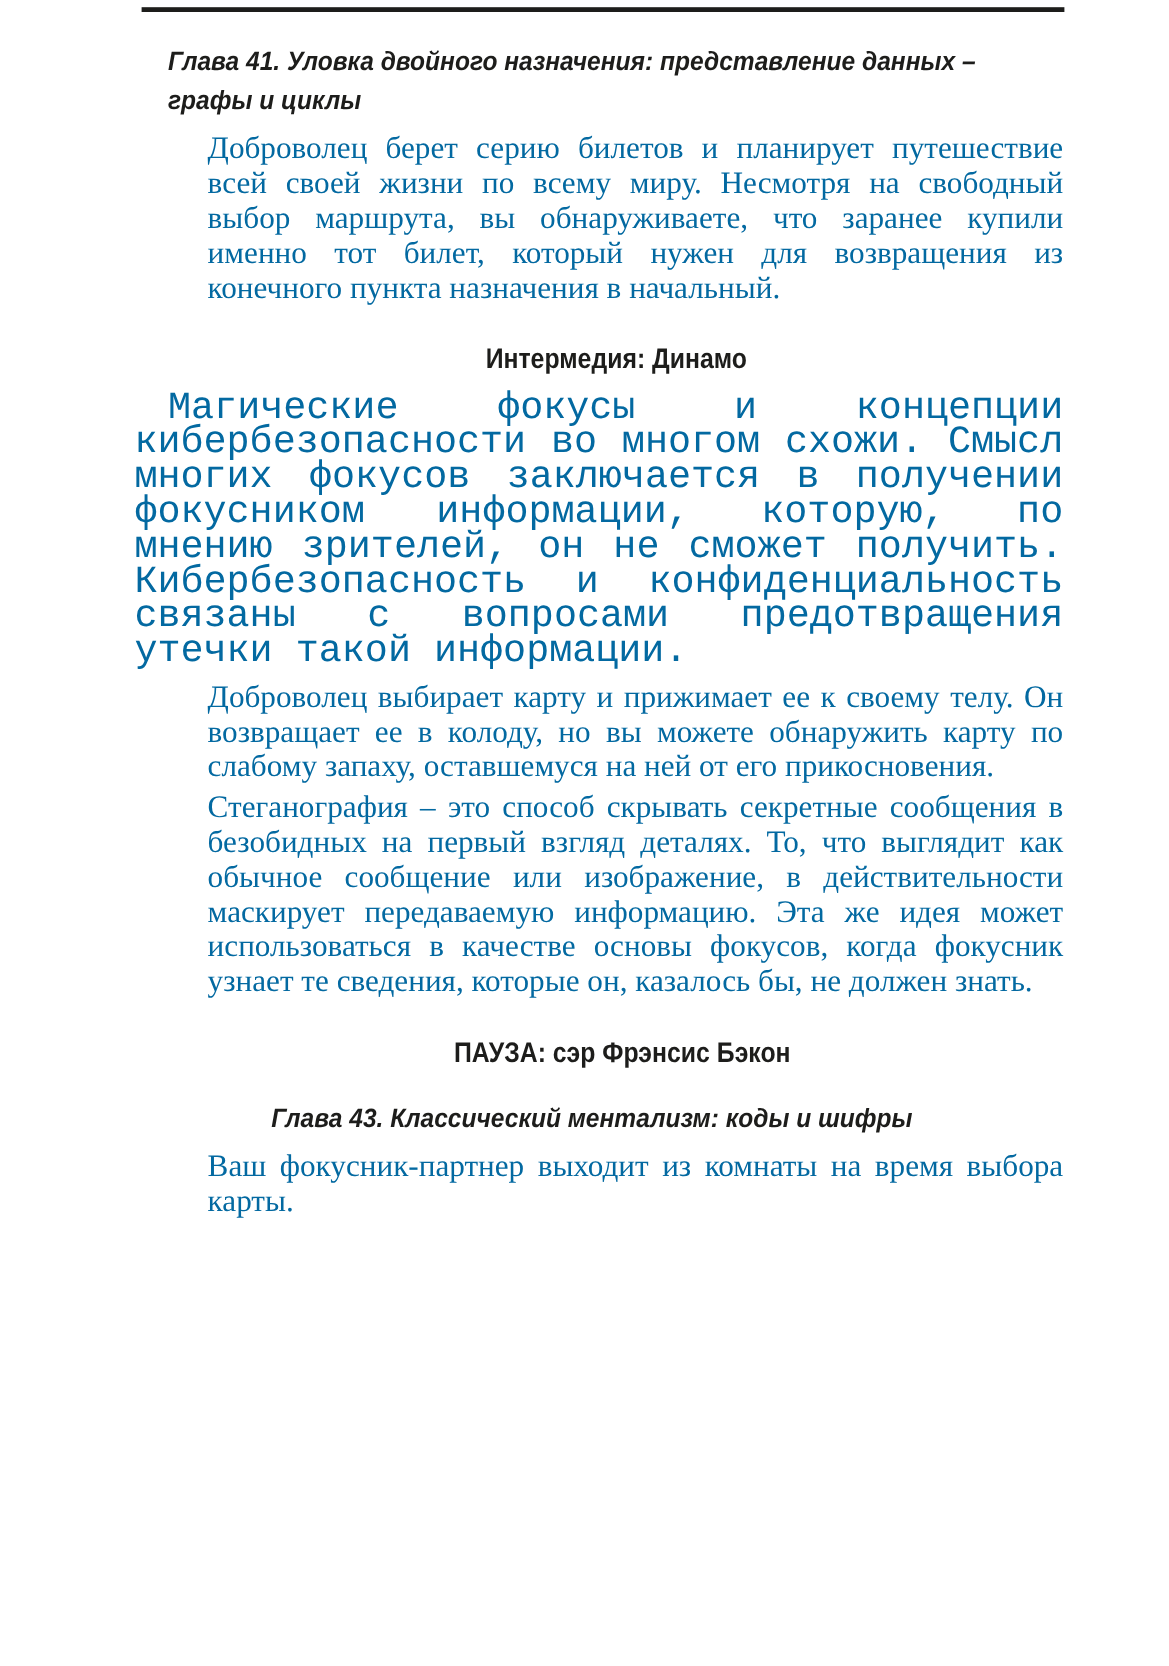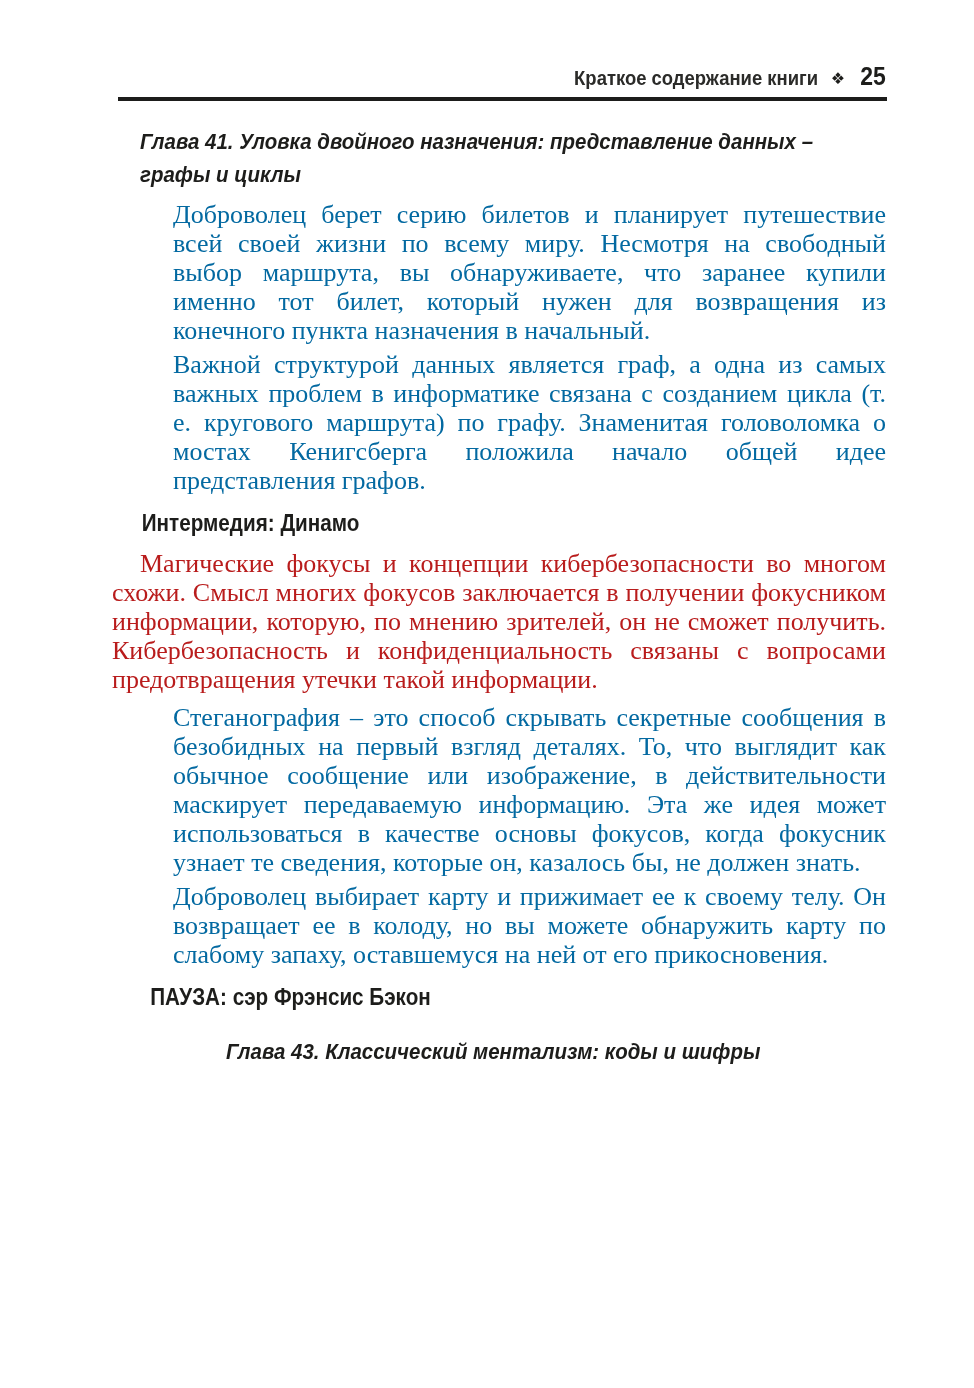--- a/index.html
+++ b/index.html
@@ -84,22 +84,22 @@
     font-family: "Liberation Serif", "DejaVu Serif", serif;
     font-size: 26px;
     line-height: 29px;
     text-align: justify;
     color: #0369a1;
   }
   .desc p { margin: 0; }
   .desc p + p { margin-top: 5px; }
 
   .interlude {
-    margin: 16px 0 0;
-    text-align: left;
+    margin: 33px 0 0;
+    text-align: center;
     font-family: "Liberation Sans", "DejaVu Sans", sans-serif;
     font-weight: bold;
     font-size: 23.5px;
     line-height: 25px;
     color: #1d1d1b;
   }
   .interlude > span {
     display: inline-block;
     transform: scaleX(0.88);
     transform-origin: 100% 50%;
@@ -116,65 +116,62 @@
     color: #151513;
   }
   .part-heading > span {
     display: inline-block;
     transform: scaleX(0.92);
     transform-origin: 0 0;
   }
 
   .intro {
     margin: 13px 0 0;
-    font-family: Liberation Serif, serif;
-    font-size: 26px;
+    font-family: Liberation Mono, monospace;
+    font-size: 32px;
     line-height: 29px;
     text-align: justify;
     text-indent: 28px;
-    color: #b91c1c;
+    color: #0369a1;
   }
 </style>
 </head>
 <body>
 
 <div class="page">
 
-  <header class="page-header">
-    <span class="running-title">Краткое содержание книги</span>
-    <span class="ornament">❖</span>
-    <span class="page-number">25</span>
-  </header>
 
   <hr class="header-rule">
 
   <main class="content">
 
     <h2 class="chapter-heading mt-first">
       <span>Глава 41. Уловка двойного назначения: представление данных – графы и циклы</span>
     </h2>
     <div class="desc">
       <p>Доброволец берет серию билетов и планирует путешествие всей своей жизни по всему миру. Несмотря на свободный выбор маршрута, вы обнаруживаете, что заранее купили именно тот билет, который нужен для возвращения из конечного пункта назначения в начальный.</p>
-      <p>Важной структурой данных является граф, а одна из самых важных проблем в информатике связана с созданием цикла (т. е. кругового маршрута) по графу. Знаменитая головоломка о мостах Кенигсберга положила начало общей идее представления графов.</p>
     </div>
 
     <p class="interlude">
       <span>Интермедия: Динамо</span>
     </p>
 
 
     <p class="intro">Магические фокусы и концепции кибербезопасности во многом схожи. Смысл многих фокусов заключается в получении фокусником информации, которую, по мнению зрителей, он не сможет получить. Кибербезопасность и конфиденциальность связаны с вопросами предотвращения утечки такой информации.</p>
 
     <div class="desc">
+      <p>Доброволец выбирает карту и прижимает ее к своему телу. Он возвращает ее в колоду, но вы можете обнаружить карту по слабому запаху, оставшемуся на ней от его прикосновения.</p>
       <p>Стеганография – это способ скрывать секретные сообщения в безобидных на первый взгляд деталях. То, что выглядит как обычное сообщение или изображение, в действительности маскирует передаваемую информацию. Эта же идея может использоваться в качестве основы фокусов, когда фокусник узнает те сведения, которые он, казалось бы, не должен знать.</p>
-      <p>Доброволец выбирает карту и прижимает ее к своему телу. Он возвращает ее в колоду, но вы можете обнаружить карту по слабому запаху, оставшемуся на ней от его прикосновения.</p>
     </div>
 
     <p class="interlude">
       <span>ПАУЗА: сэр Фрэнсис Бэкон</span>
     </p>
 
     <h2 class="chapter-heading mt-ch43">
       <span>Глава 43. Классический ментализм: коды и шифры</span>
     </h2>
+    <div class="desc">
+      <p>Ваш фокусник-партнер выходит из комнаты на время выбора карты.</p>
+    </div>
 
   </main>
 </div>
 
 </body></html>

